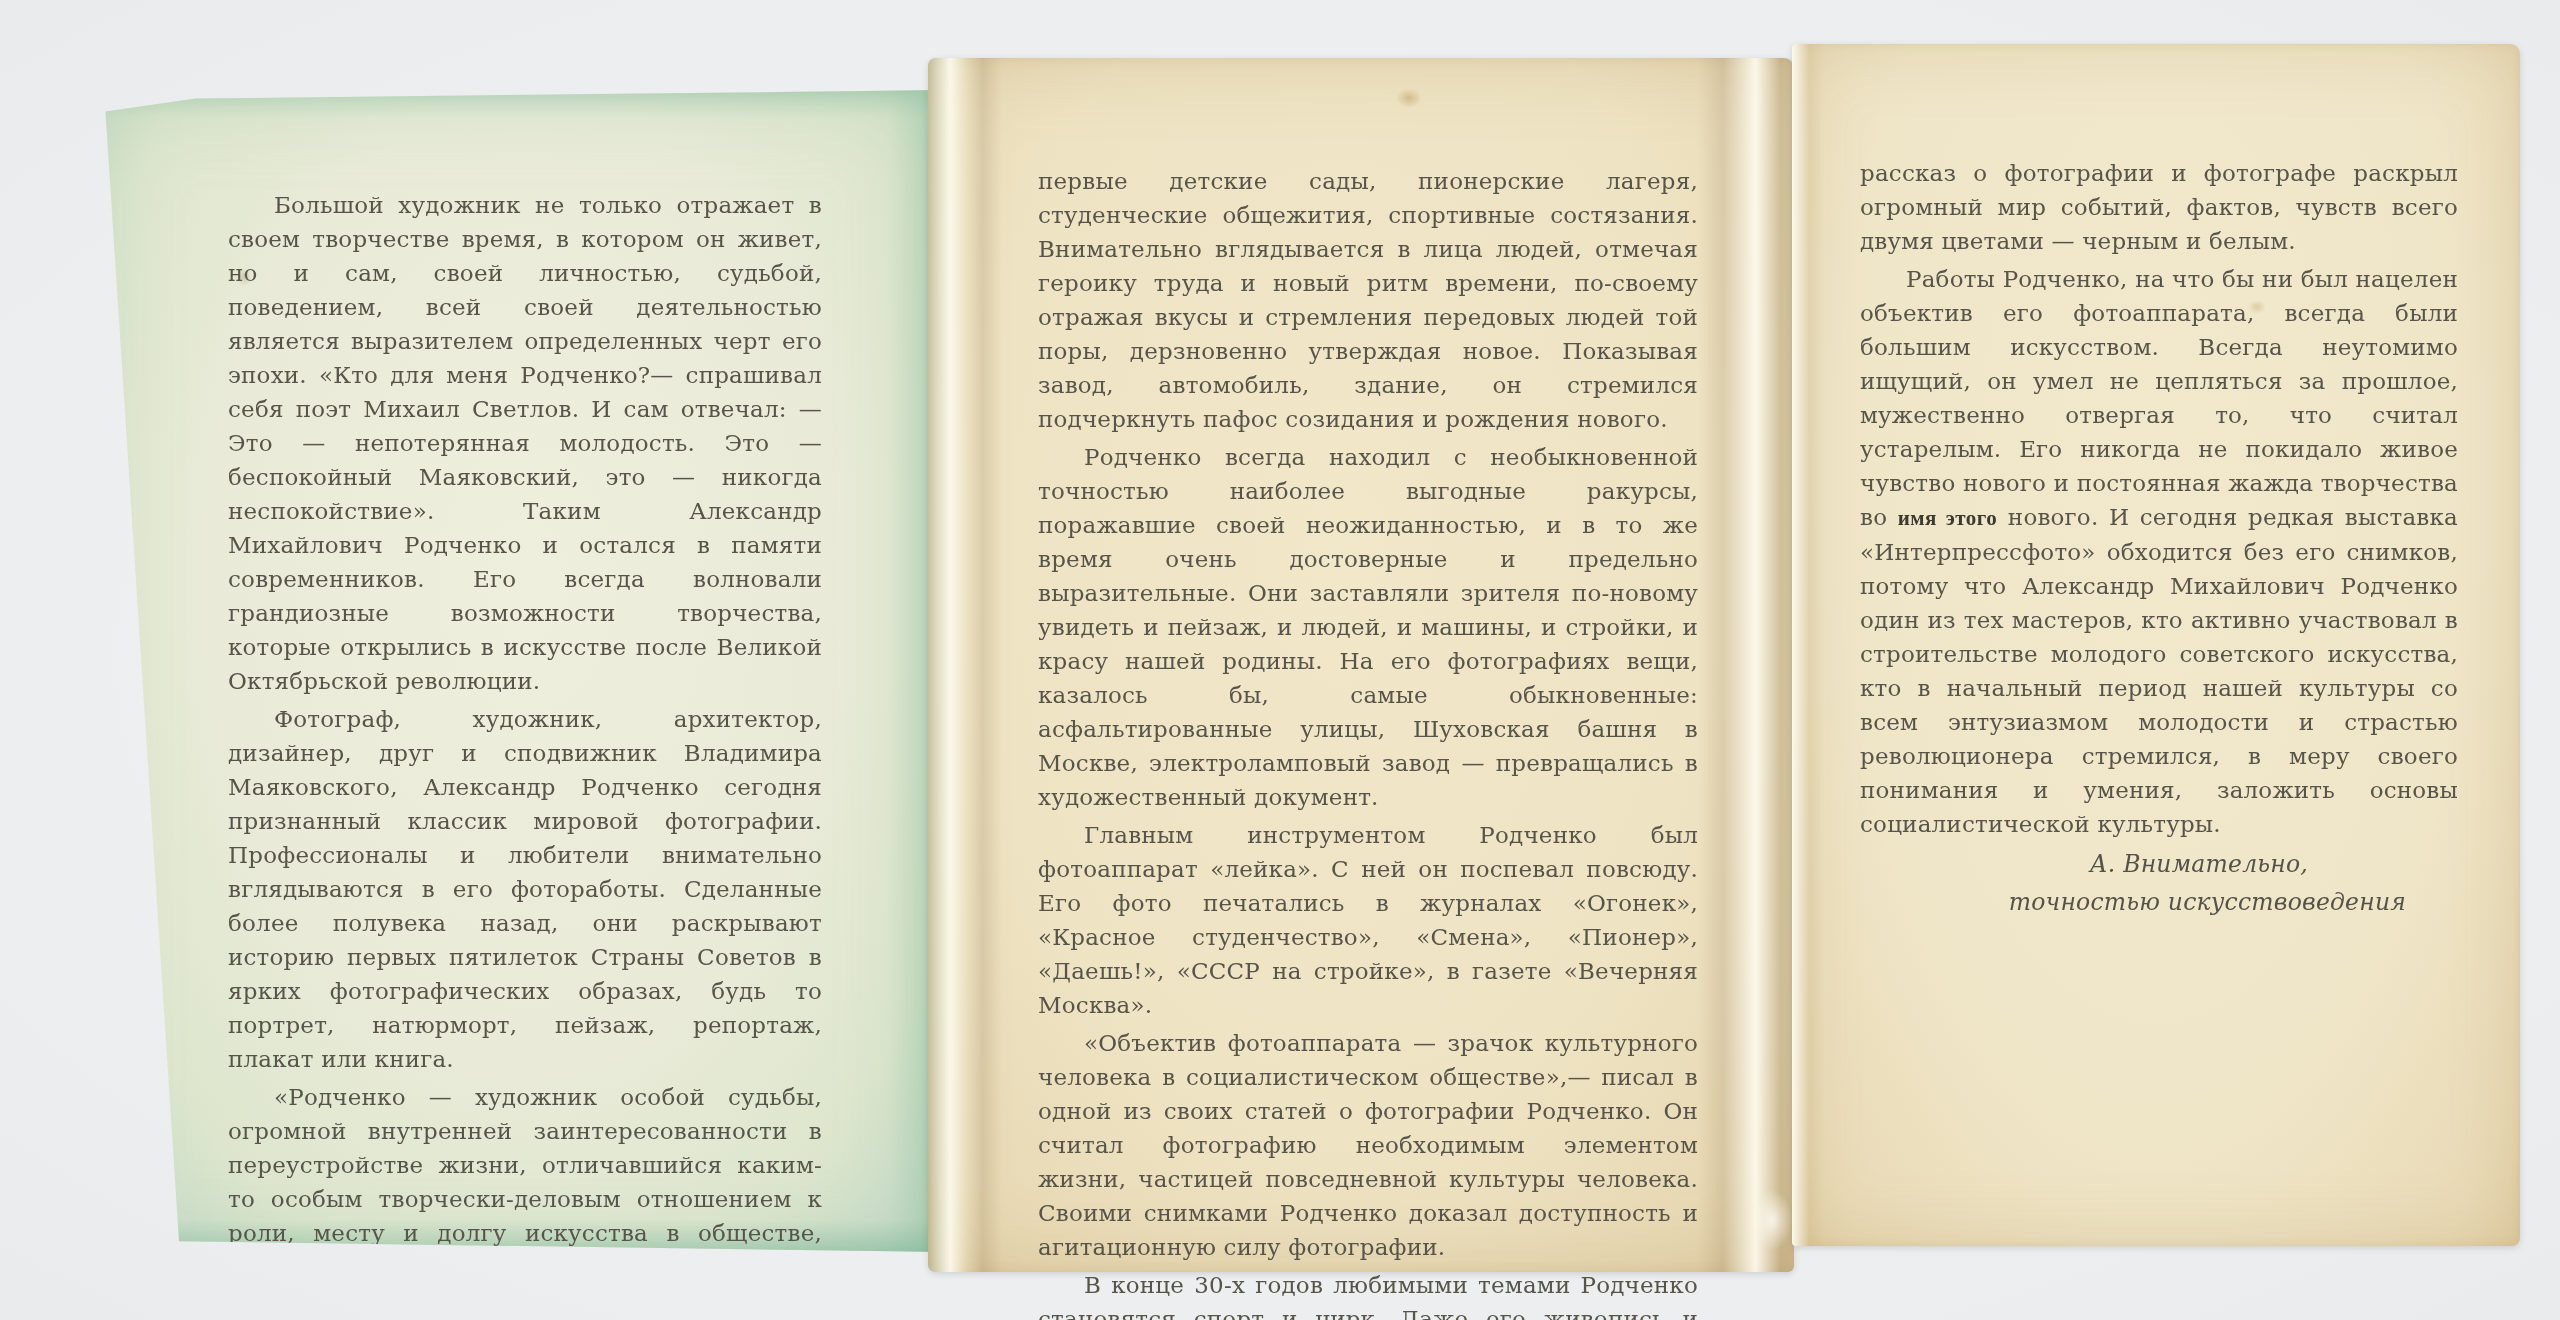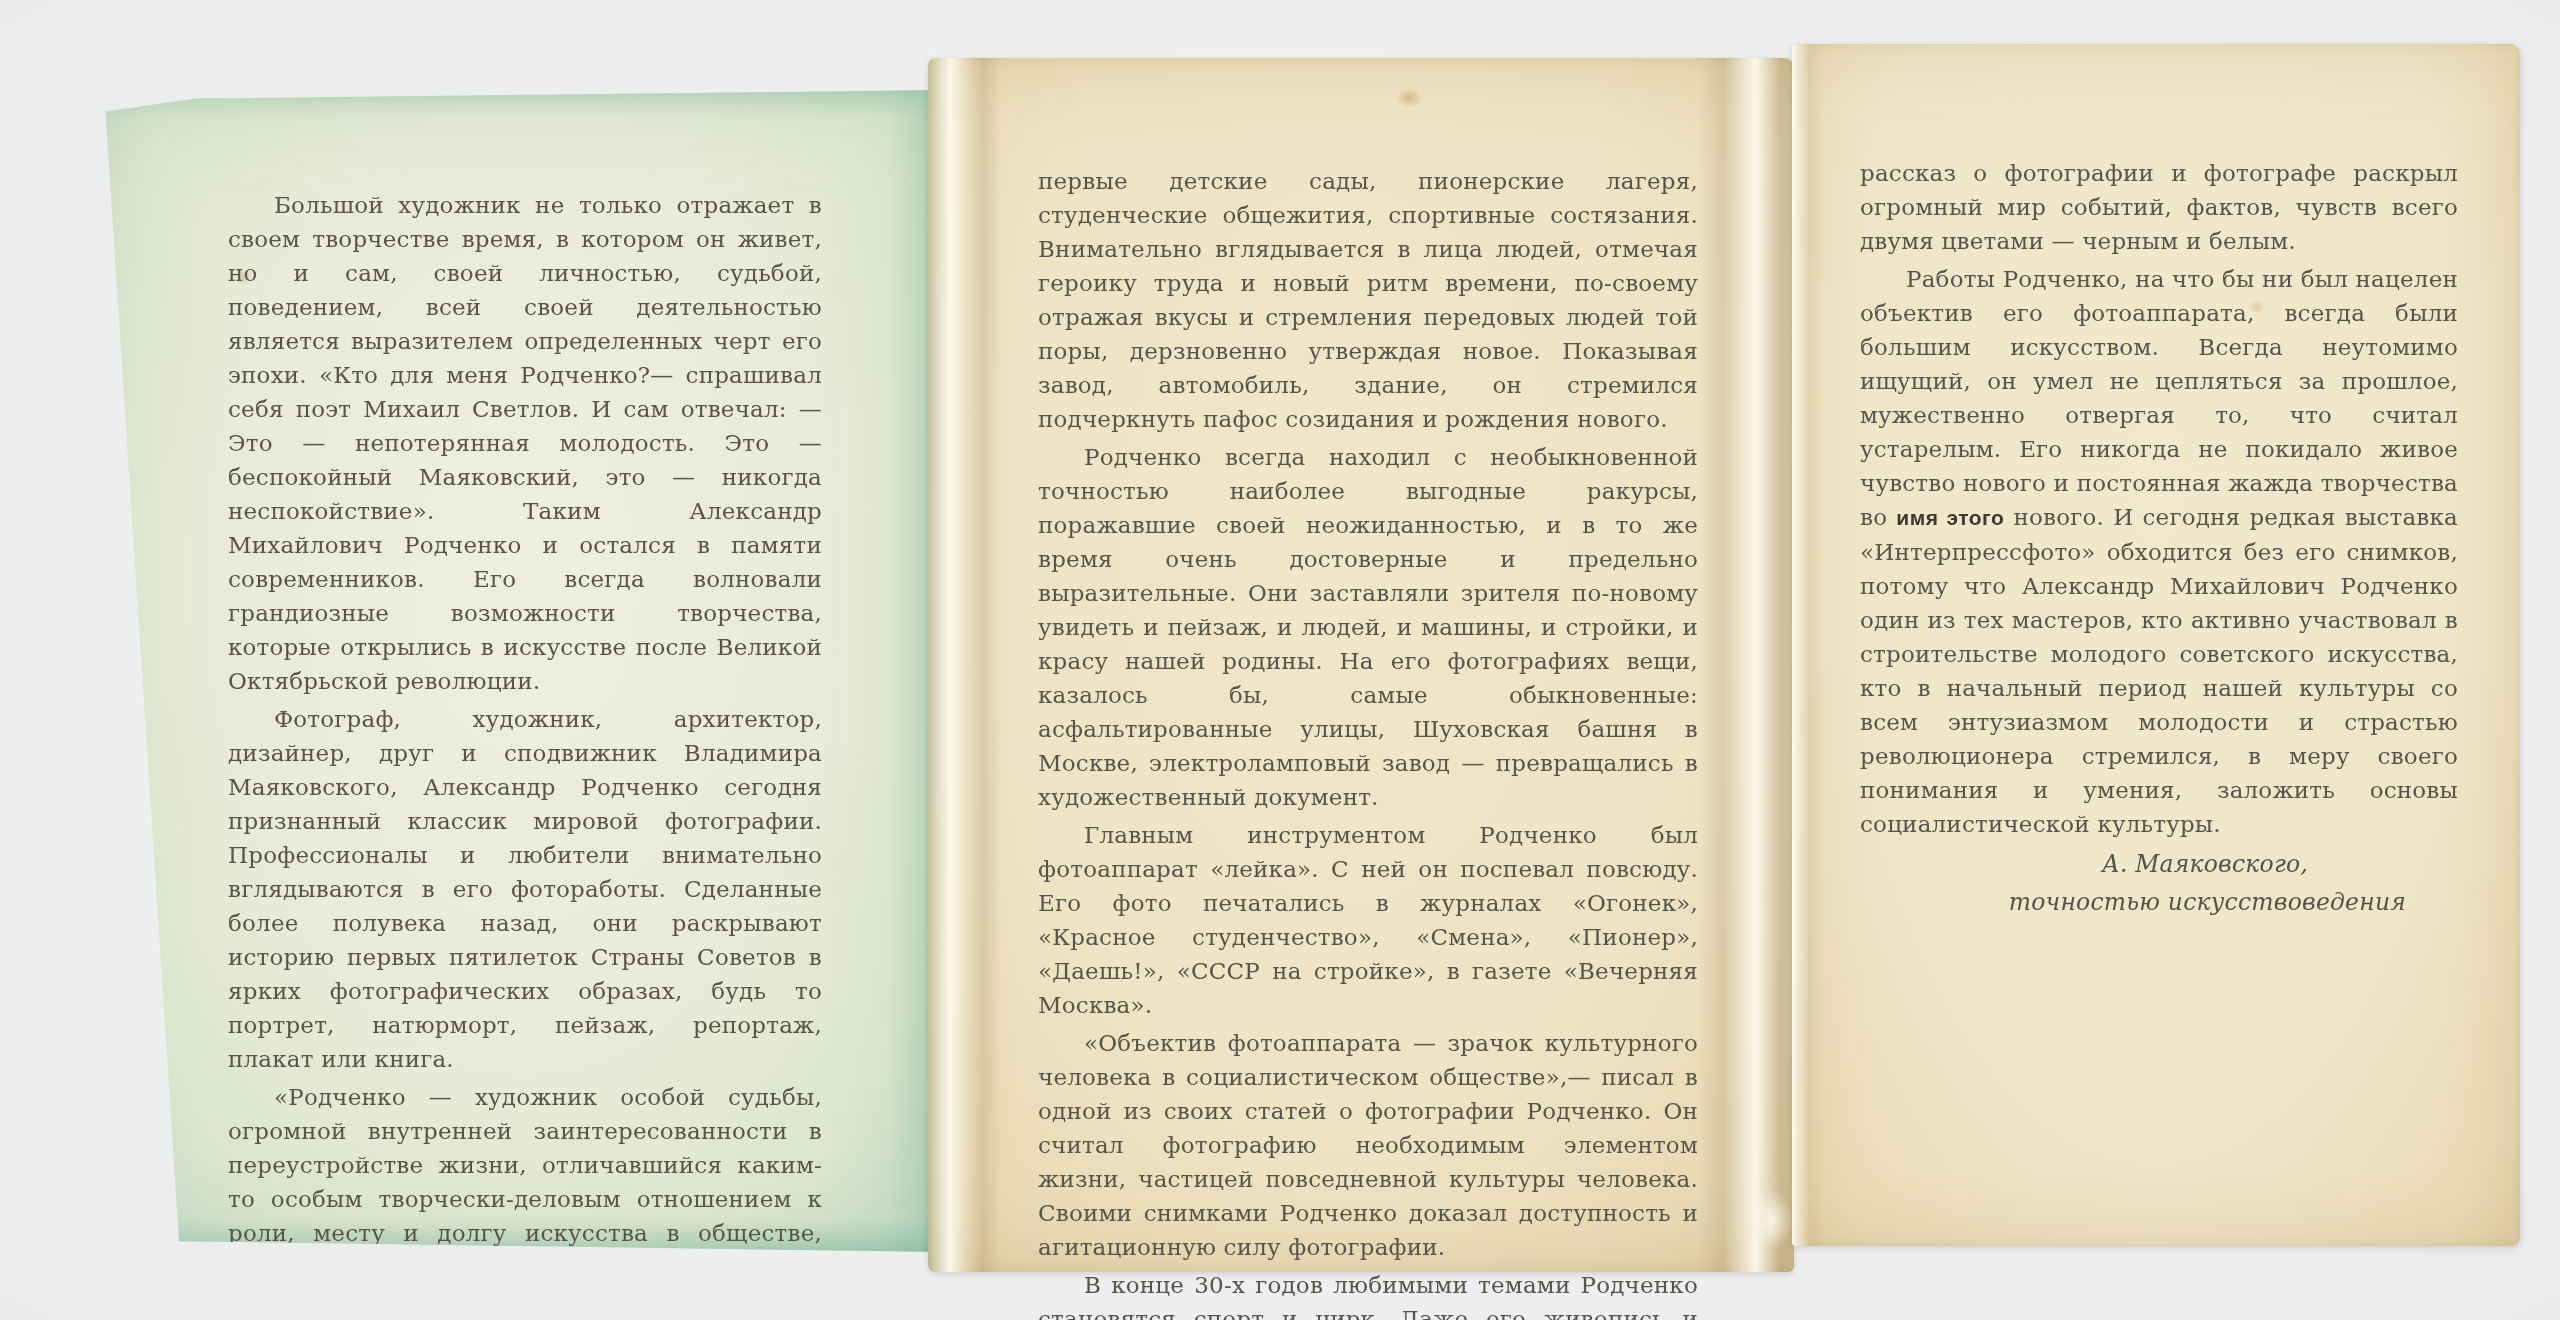--- a/index.html
+++ b/index.html
@@ -110,21 +110,21 @@
     color: #5b584d;
     text-align: center;
     letter-spacing: 1.5px;
     margin: 0 0 44px 0;
   }
   .text-col p { margin: 4px; }
   .text-col p.indent { text-indent: 46px; }
 
   .overprint {
     font-weight: bold;
-    font-family: Liberation Sans, sans-serif;
+    font-family: Liberation Serif, serif;
     font-size: 21px;
     color: #3c392f;
     letter-spacing: 0.5px;
   }
 
   .signature { margin-top: 6px; font-style: italic; font-size: 23.5px; color: #55524a; }
   .sig-name  { text-align: right; padding-right: 150px; }
   .sig-title { text-align: right; padding-right: 52px; }
 
   
@@ -170,21 +170,21 @@
       <p class="indent">В конце 30-х годов любимыми темами Родченко становятся спорт и цирк. Даже его живопись и графика тех лет посвящены цирку. Здесь Родченко привлекала свобода и раскрепощенность человека, умение владеть своим телом, ритмическая смена движений. Если в его живописи цвет передает одно из главных богатств циркового зрелища — свет, то на фотографиях тот же эффект достигался градациями двух цветов: черного и белого. Не случайно свою автобиографию, написанную в то время, Родченко назвал «Черное и белое». Этот поэтический</p>
     </div>
   </section>
 
   <section class="page page-right">
     <div class="fold-left"></div>
     <div class="text-col">
       <p>рассказ о фотографии и фотографе раскрыл огромный мир событий, фактов, чувств всего двумя цветами — черным и белым.</p>
       <p class="indent"><span>Работы Родченко, на что бы ни был нацелен объектив его фотоаппарата, всегда были большим искусством. Всегда неутомимо ищущий, он умел не цепляться за прошлое, мужественно отвергая то, что считал устарелым. Его никогда не покидало живое чувство нового и постоянная жажда творчества во </span><span class="overprint">имя этого</span><span> нового. И сегодня редкая выставка «Интерпрессфото» обходится без его снимков, потому что Александр Михайлович Родченко один из тех мастеров, кто активно участвовал в строительстве молодого советского искусства, кто в начальный период нашей культуры со всем энтузиазмом молодости и страстью революционера стремился, в меру своего понимания и умения, заложить основы социалистической культуры.</span></p>
       <div class="signature">
-        <p class="sig-name">А. Маяковского,</p>
+        <p class="sig-name">А. Внимательно,</p>
         <p class="sig-title">точностью искусствоведения</p>
       </div>
     </div>
   </section>
 
   <div class="stain stain-1"></div>
   <div class="stain stain-2"></div>
   <div class="stain stain-3"></div>
   <div class="stain stain-4"></div>
 

